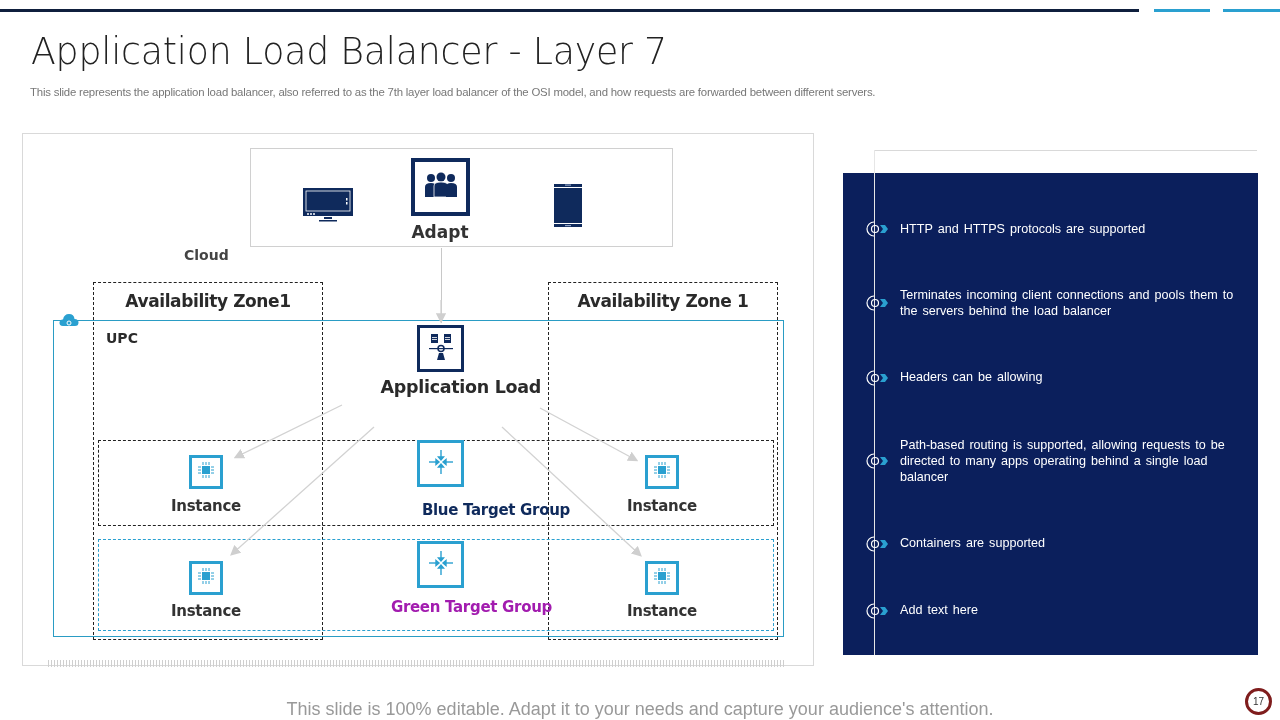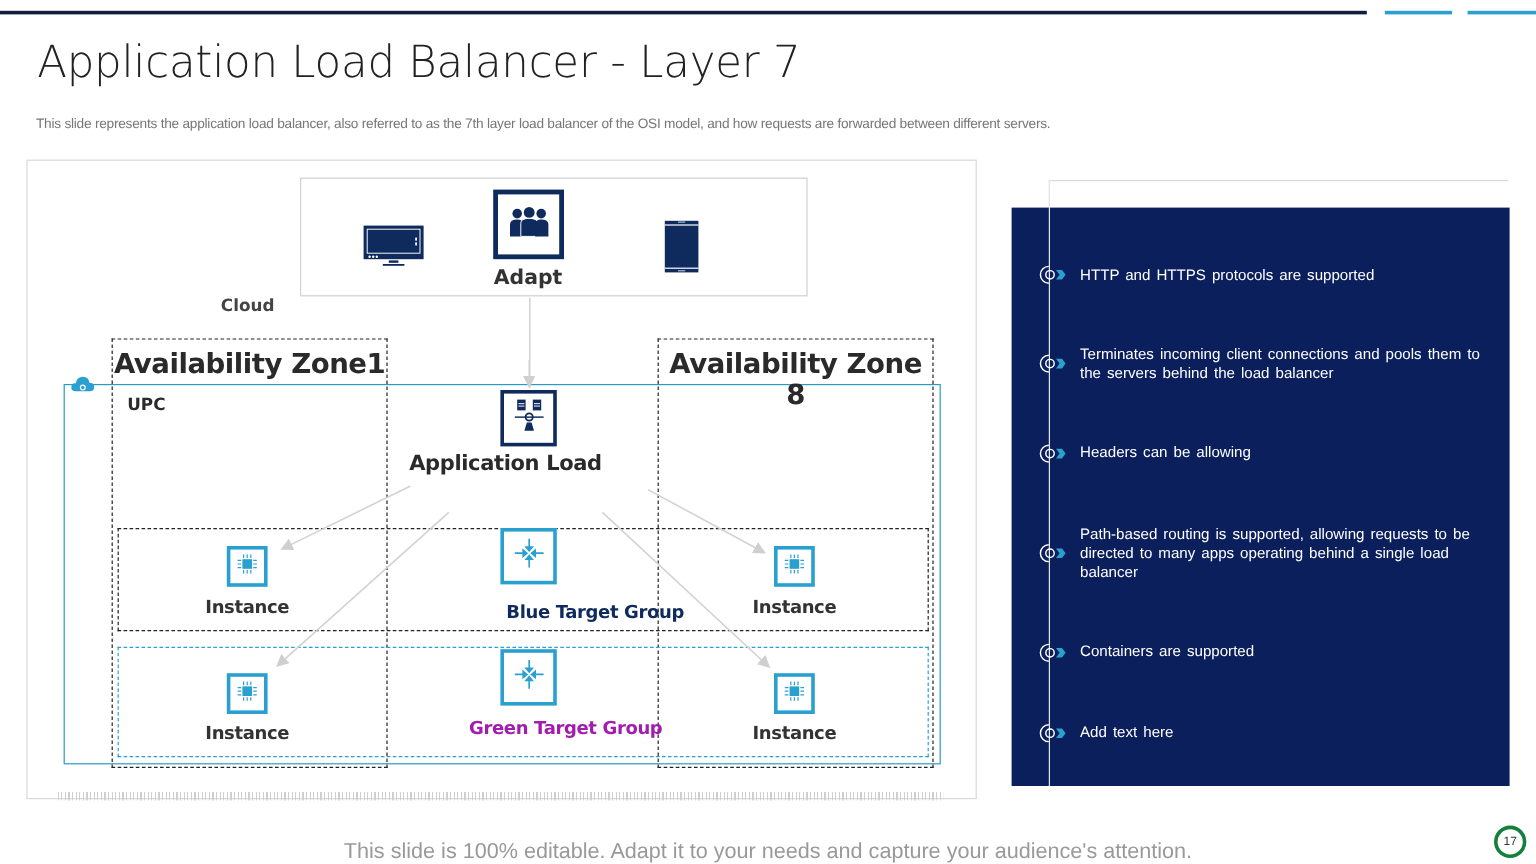--- a/index.html
+++ b/index.html
@@ -4,21 +4,21 @@
 <style>
   * { margin: 0; padding: 0; box-sizing: border-box; }
   html, body { width: 1280px; height: 720px; background: #ffffff; overflow: hidden; }
   body { position: relative; font-family: "Liberation Sans", sans-serif; color: #333; }
 
   .topbar-main { position: absolute; left: 0; top: 9px; width: 1139px; height: 3px; background: #0f1f3d; }
   .topbar-acc1 { position: absolute; left: 1154px; top: 9px; width: 56px; height: 3px; background: #2aa0d0; }
   .topbar-acc2 { position: absolute; left: 1223px; top: 9px; width: 57px; height: 3px; background: #2aa0d0; }
 
   .title { position: absolute; left: 31px; top: 30px; font-family: "DejaVu Sans", sans-serif; font-weight: 300; font-size: 37px; color: #222; letter-spacing: -0.2px; transform: scaleX(0.98); transform-origin: left; }
-  .subtitle { position: absolute; left: 30px; top: 86px; font-size: 11.4px; color: #777; letter-spacing: -0.2px; margin-top: 12px; }
+  .subtitle { position: absolute; left: 30px; top: 86px; font-size: 11.4px; color: #777; letter-spacing: -0.2px; }
 
   .diagram-frame { position: absolute; left: 22px; top: 133px; width: 792px; height: 533px; border: 1px solid #d9d9d9; }
   .ruler { position: absolute; left: 48px; top: 660px; width: 738px; height: 7px;
     background: repeating-linear-gradient(90deg, #cfcfcf 0 1px, transparent 1px 3px); }
 
   .users-box { position: absolute; left: 250px; top: 148px; width: 423px; height: 99px; border: 1px solid #d0d0d0; background: #fff; }
   .users-icon-box { position: absolute; left: 411px; top: 158px; width: 59px; height: 58px; border: 4px solid #0f2a5c; display: flex; align-items: center; justify-content: center; }
   .users-label { position: absolute; left: 390px; top: 222px; width: 100px; text-align: center; font-family: "DejaVu Sans", sans-serif; font-weight: bold; font-size: 17px; color: #333; }
   .monitor-icon { position: absolute; left: 302px; top: 186px; }
   .tablet-icon { position: absolute; left: 553px; top: 183px; }
@@ -26,30 +26,30 @@
   .connector-v { position: absolute; left: 441px; top: 248px; width: 1px; height: 75px; background: #c8c8c8; }
 
   .cloud-label { position: absolute; left: 184px; top: 247px; font-family: "DejaVu Sans", sans-serif; font-weight: bold; font-size: 14px; color: #444; }
 
   .vpc-box { position: absolute; left: 53px; top: 320px; width: 731px; height: 317px; border: 1px solid #2a9cc4; }
   .cloud-icon { position: absolute; left: 59px; top: 312px; }
 
   .zone { position: absolute; border: 1px dashed #222; }
   .zone1 { left: 93px; top: 282px; width: 230px; height: 358px; }
   .zone2 { left: 548px; top: 282px; width: 230px; height: 358px; }
-  .zone-title { position: absolute; font-family: "DejaVu Sans", sans-serif; font-weight: bold; font-size: 23px; color: #2a2a2a; letter-spacing: -0.4px; text-align: center; width: 230px; }
+  .zone-title { position: absolute; font-family: "DejaVu Sans", sans-serif; font-weight: bold; font-size: 17px; color: #2a2a2a; letter-spacing: -0.4px; text-align: center; width: 230px; }
   .zone1-title { left: 93px; top: 291px; }
   .zone2-title { left: 548px; top: 291px; }
   .upc-label { position: absolute; left: 106px; top: 330px; font-family: "DejaVu Sans", sans-serif; font-weight: bold; font-size: 14px; color: #2a2a2a; }
 
   .blue-group { position: absolute; left: 98px; top: 440px; width: 676px; height: 86px; border: 1px dashed #222; }
   .green-group { position: absolute; left: 98px; top: 539px; width: 676px; height: 92px; border: 1px dashed #2aa0d0; }
 
   .alb-icon-box { position: absolute; left: 417px; top: 325px; width: 47px; height: 47px; border: 3px solid #0f2a5c; display: flex; align-items: center; justify-content: center; background: #fff; }
-  .alb-label { position: absolute; left: 341px; top: 376px; width: 200px; text-align: left; font-family: "DejaVu Sans", sans-serif; font-weight: bold; font-size: 17.5px; line-height: 23px; color: #2a2a2a; letter-spacing: -0.3px; }
+  .alb-label { position: absolute; left: 341px; top: 376px; width: 200px; text-align: right; font-family: "DejaVu Sans", sans-serif; font-weight: bold; font-size: 17.5px; line-height: 23px; color: #2a2a2a; letter-spacing: -0.3px; }
 
   .tg-icon-box { position: absolute; width: 47px; height: 47px; border: 3px solid #2aa0d0; display: flex; align-items: center; justify-content: center; background: #fff; }
   .tg-blue-icon { left: 417px; top: 440px; }
   .tg-green-icon { left: 417px; top: 541px; }
   .tg-label { position: absolute; width: 260px; text-align: right; font-family: "DejaVu Sans", sans-serif; font-weight: bold; font-size: 15px; letter-spacing: -0.3px; }
   .tg-blue-label { left: 310px; top: 501px; color: #0f2a5c; }
   .tg-green-label { left: 292px; top: 598px; color: #a21caf; }
 
   .inst-icon-box { position: absolute; width: 34px; height: 34px; border: 3px solid #2aa0d0; display: flex; align-items: center; justify-content: center; background: #fff; }
   .inst-label { position: absolute; width: 150px; text-align: center; font-family: "DejaVu Sans", sans-serif; font-weight: bold; font-size: 15px; color: #333; letter-spacing: -0.3px; }
@@ -58,21 +58,21 @@
 
   .panel-frame { position: absolute; left: 874px; top: 150px; width: 383px; height: 23px; border-top: 1px solid #d9d9d9; border-left: 1px solid #d9d9d9; }
   .panel { position: absolute; left: 843px; top: 173px; width: 415px; height: 482px; background: #0b1f5c; }
   .panel-line { position: absolute; left: 874px; top: 150px; width: 1px; height: 505px; background: #e6e6e6; }
   .bullet { position: absolute; left: 865px; display: flex; align-items: flex-start; }
   .bullet-marker { position: absolute; left: 0; width: 26px; height: 18px; }
   .bullet-text { position: absolute; left: 35px; width: 340px; font-size: 12.6px; line-height: 16px; color: #ffffff; word-spacing: 1.5px; }
 
   .footer { position: absolute; left: 0; top: 699px; width: 1280px; text-align: center; font-size: 18px; color: #999; padding-right: 0px; }
   .footer span { margin-left: 0px; }
-  .page-num { position: absolute; left: 1245px; top: 688px; width: 27px; height: 27px; border: 3px solid #15803d; border-radius: 50%; display: flex; align-items: center; justify-content: center; font-size: 10px; color: #333; }
+  .page-num { position: absolute; left: 1245px; top: 688px; width: 27px; height: 27px; border: 3px solid #7f1d1d; border-radius: 50%; display: flex; align-items: center; justify-content: center; font-size: 10px; color: #333; }
 </style>
 </head>
 <body>
 
 <div class="topbar-main"></div>
 <div class="topbar-acc1"></div>
 <div class="topbar-acc2"></div>
 
 <div class="title">Application Load Balancer - Layer 7</div>
 <div class="subtitle">This slide represents the application load balancer, also referred to as the 7th layer load balancer of the OSI model, and how requests are forwarded between different servers.</div>
@@ -125,21 +125,21 @@
 <span class="cloud-icon">
   <svg width="20" height="16" viewBox="0 0 20 16">
     <path d="M4 14 Q0 14 0.5 10 Q1 7 4 7.5 Q5 2 10 2 Q15 2 15.5 7 Q19.5 7 19.5 10.5 Q19.5 14 16 14 Z" fill="#2aa0d0"></path>
     <circle cx="10" cy="11" r="2" fill="none" stroke="#fff" stroke-width="1"></circle>
   </svg>
 </span>
 
 <div class="zone zone1"></div>
 <div class="zone zone2"></div>
 <div class="zone-title zone1-title">Availability Zone1</div>
-<div class="zone-title zone2-title">Availability Zone 8</div>
+<div class="zone-title zone2-title">Availability Zone 1</div>
 <div class="upc-label">UPC</div>
 
 <div class="blue-group"></div>
 <div class="green-group"></div>
 
 <svg class="arrows">
   <defs>
     <marker id="ah" markerWidth="8" markerHeight="8" refX="6" refY="4" orient="auto">
       <path d="M0 0 L8 4 L0 8 Z" fill="#cfcfcf"></path>
     </marker>

